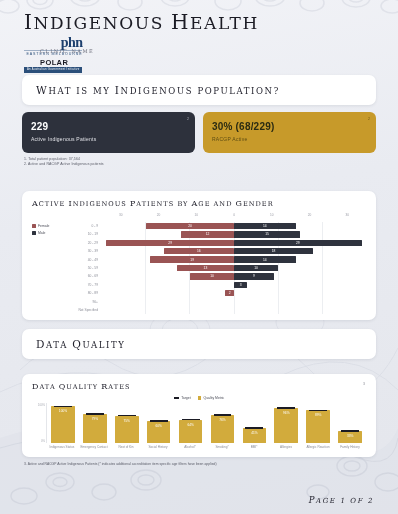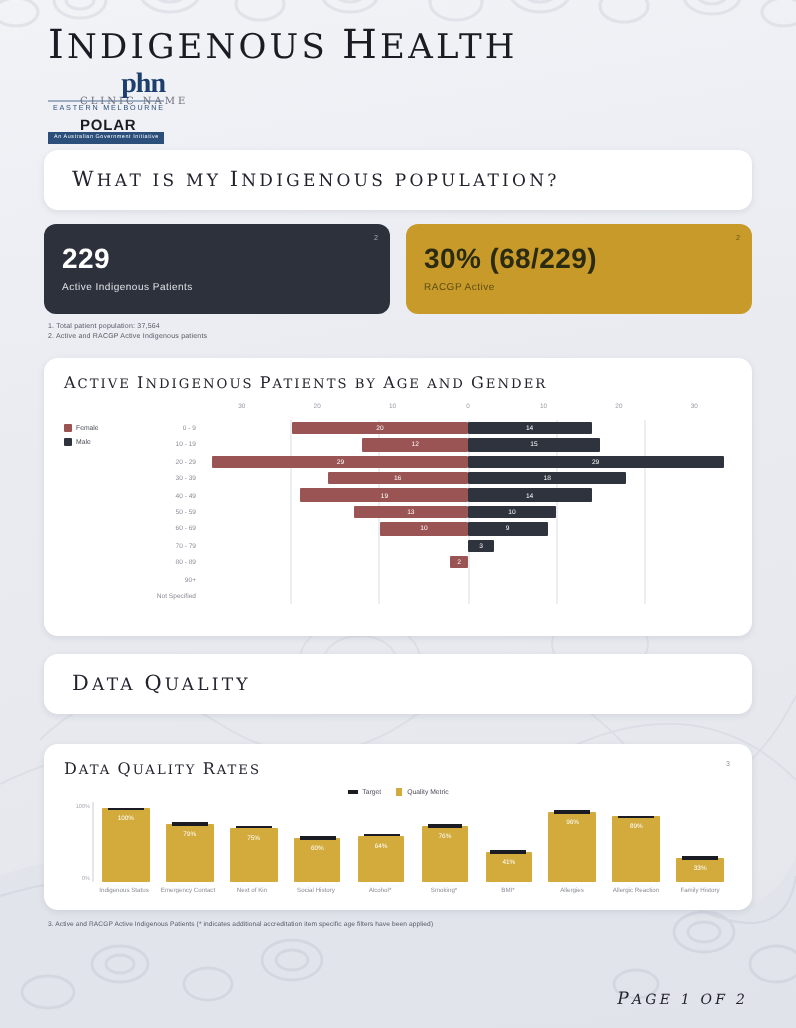--- a/index.html
+++ b/index.html
@@ -133,21 +133,21 @@
     flex: 1;
     border-radius: 6px;
     padding: 9px 8px 10px 9px;
     position: relative;
     min-height: 41px;
   }
   .kpi-dark  { background: #2d313c; }
   .kpi-gold  { background: #c79a2a; }
   .kpi-maroon{ background: #6b3b3b; }
   .kpi-value {
-    font-size: 14px;
+    font-size: 10px;
     font-weight: 700;
     letter-spacing: .2px;
     margin-bottom: 4px;
   }
   .kpi-dark .kpi-value { color: #ffffff; }
   .kpi-gold .kpi-value { color: #2b2b12; }
   .kpi-maroon .kpi-value { color: #ffffff; }
   .kpi-label {
     font-size: 5px;
     letter-spacing: .25px;
@@ -173,24 +173,24 @@
   }
   .footnote {
     font-size: 3.5px;
     color: #585a66;
     line-height: 1.55;
     letter-spacing: .1px;
   }
 
   
   .chart-card {
-    margin: 7px 22px 0 22px;
+    margin: 23px 22px 0 22px;
     background: #ffffff;
     border-radius: 7px;
-    padding: 8px 10px 16px 10px;
+    padding: 8px 10px 6px 10px;
     position: relative;
     z-index: 3;
     box-shadow: 0 1px 3px rgba(40,45,70,.10);
   }
   .chart-title {
     font-family: "DejaVu Serif", serif;
     font-size: 6.6px;
     letter-spacing: 1px;
     color: #23232e;
     margin-bottom: 5px;

